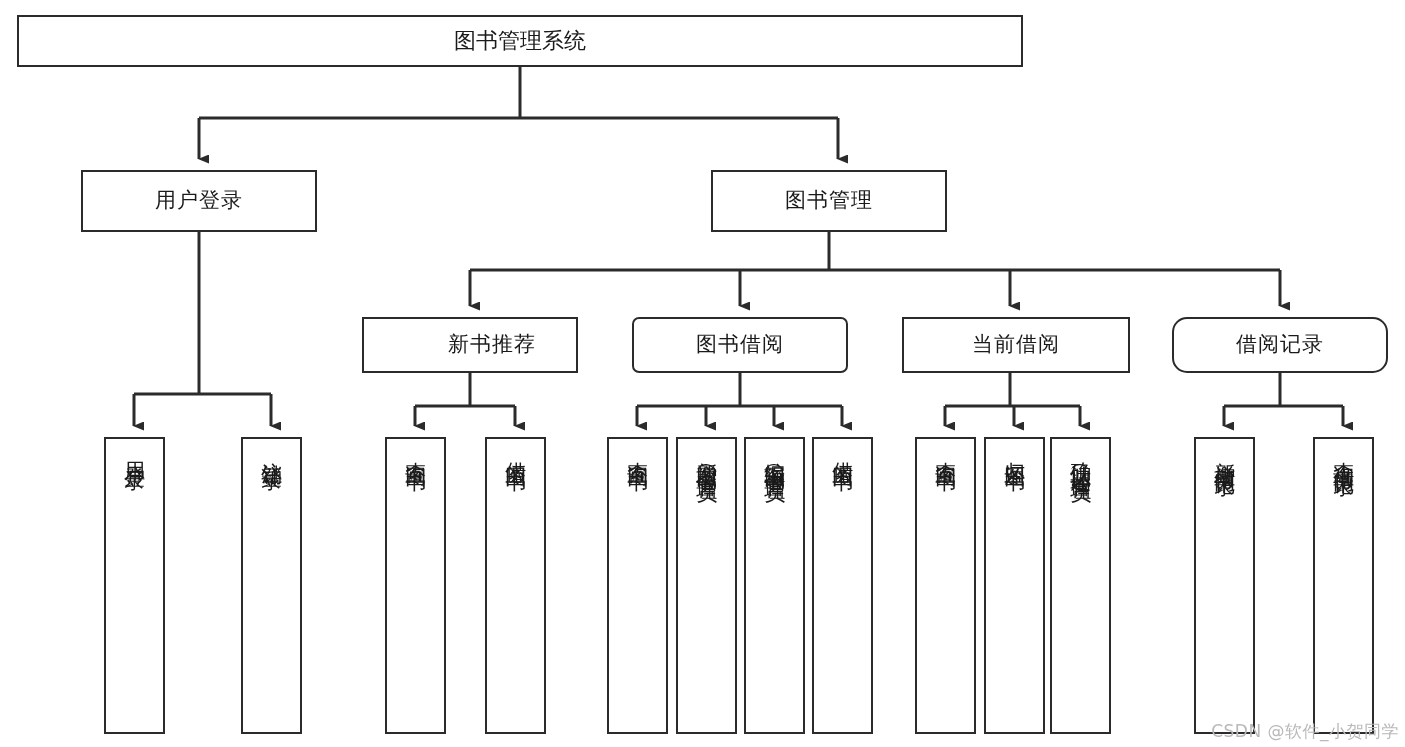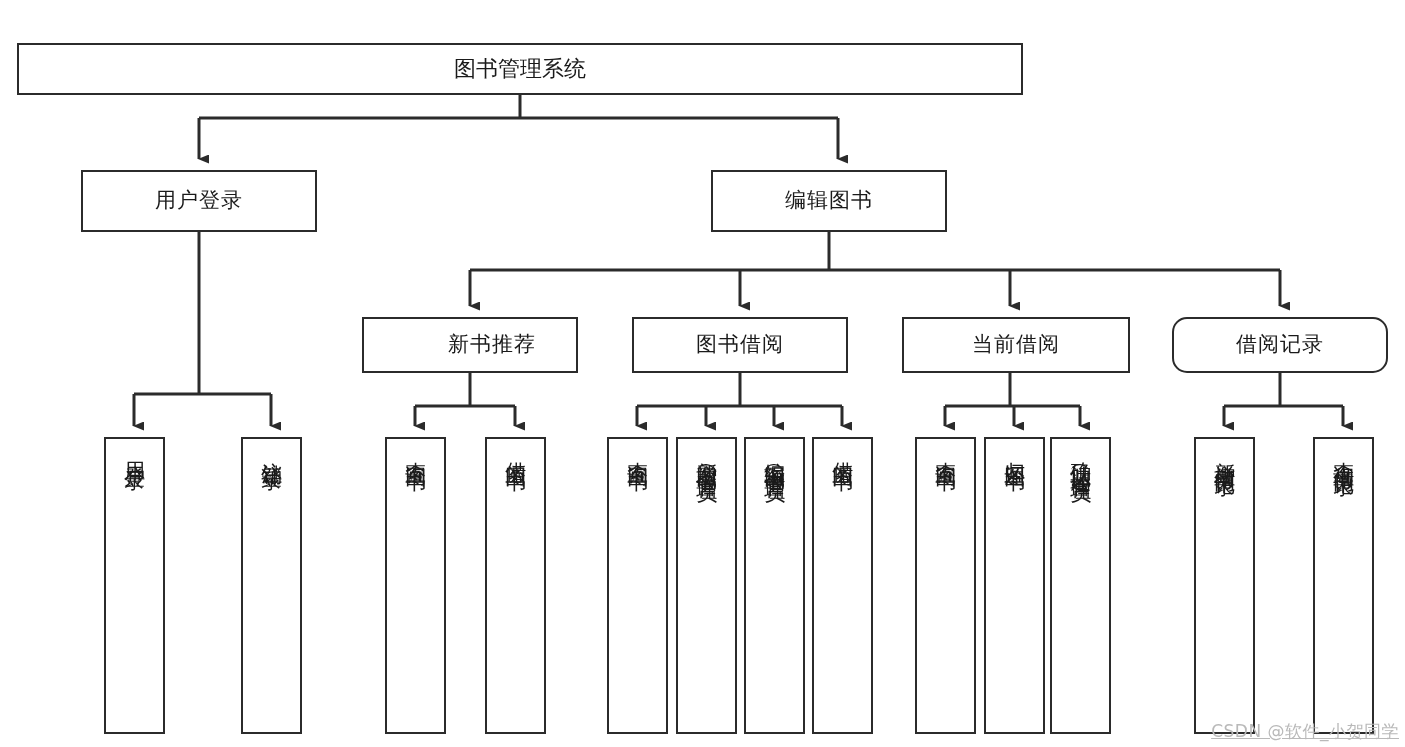--- a/index.html
+++ b/index.html
@@ -35,21 +35,20 @@
     justify-content: center;
     color: #1a1a1a;
   }
   .node-box.horiz {
     font-size: 21px;
     letter-spacing: 1px;
     line-height: 1.2;
   }
   .node-box.root {
     font-size: 22px;
-    margin-top: 28px;
   }
   .node-box.leaf {
     font-size: 21px;
     padding: 6px 0;
     align-items: flex-start;
     justify-content: center;
   }
   .vtext {
     writing-mode: vertical-rl;
     text-orientation: upright;
@@ -61,21 +60,20 @@
   }
   .watermark {
     position: absolute;
     right: 6px;
     bottom: 4px;
     font-size: 17px;
     color: #b9b9b9;
     letter-spacing: 0.5px;
     white-space: nowrap;
     pointer-events: none;
-    text-decoration: underline;
   }
 </style>
 </head>
 <body>
 
 <div id="diagram-root">
 
   <svg id="tree-svg" viewBox="0 0 1405 747" xmlns="http://www.w3.org/2000/svg">
     <defs>
       <marker id="arrowhead" markerWidth="9" markerHeight="11" refX="4.5" refY="10" orient="auto" markerUnits="userSpaceOnUse">
@@ -127,27 +125,27 @@
   </svg>
 
   <div class="node-box root" style="left:17px; top:15px; width:1006px; height:52px;">
     <span>图书管理系统</span>
   </div>
 
   <div class="node-box horiz" style="left:81px; top:170px; width:236px; height:62px;">
     <span>用户登录</span>
   </div>
   <div class="node-box horiz" style="left:711px; top:170px; width:236px; height:62px;">
-    <span>编辑图书</span>
+    <span>图书管理</span>
   </div>
 
   <div class="node-box horiz" style="left:362px; top:317px; width:216px; height:56px;padding-left:44px;">
     <span>新书推荐</span>
   </div>
-  <div class="node-box horiz" style="left:632px; top:317px; width:216px; height:56px;">
+  <div class="node-box horiz" style="left:632px; top:317px; width:216px; height:56px;border-radius:7px;">
     <span>图书借阅</span>
   </div>
   <div class="node-box horiz" style="left:902px; top:317px; width:228px; height:56px;">
     <span>当前借阅</span>
   </div>
   <div class="node-box horiz" style="left:1172px; top:317px; width:216px; height:56px;border-radius:15px;">
     <span>借阅记录</span>
   </div>
 
   <div class="node-box leaf" style="left:104px; top:437px; width:61px; height:297px;">

